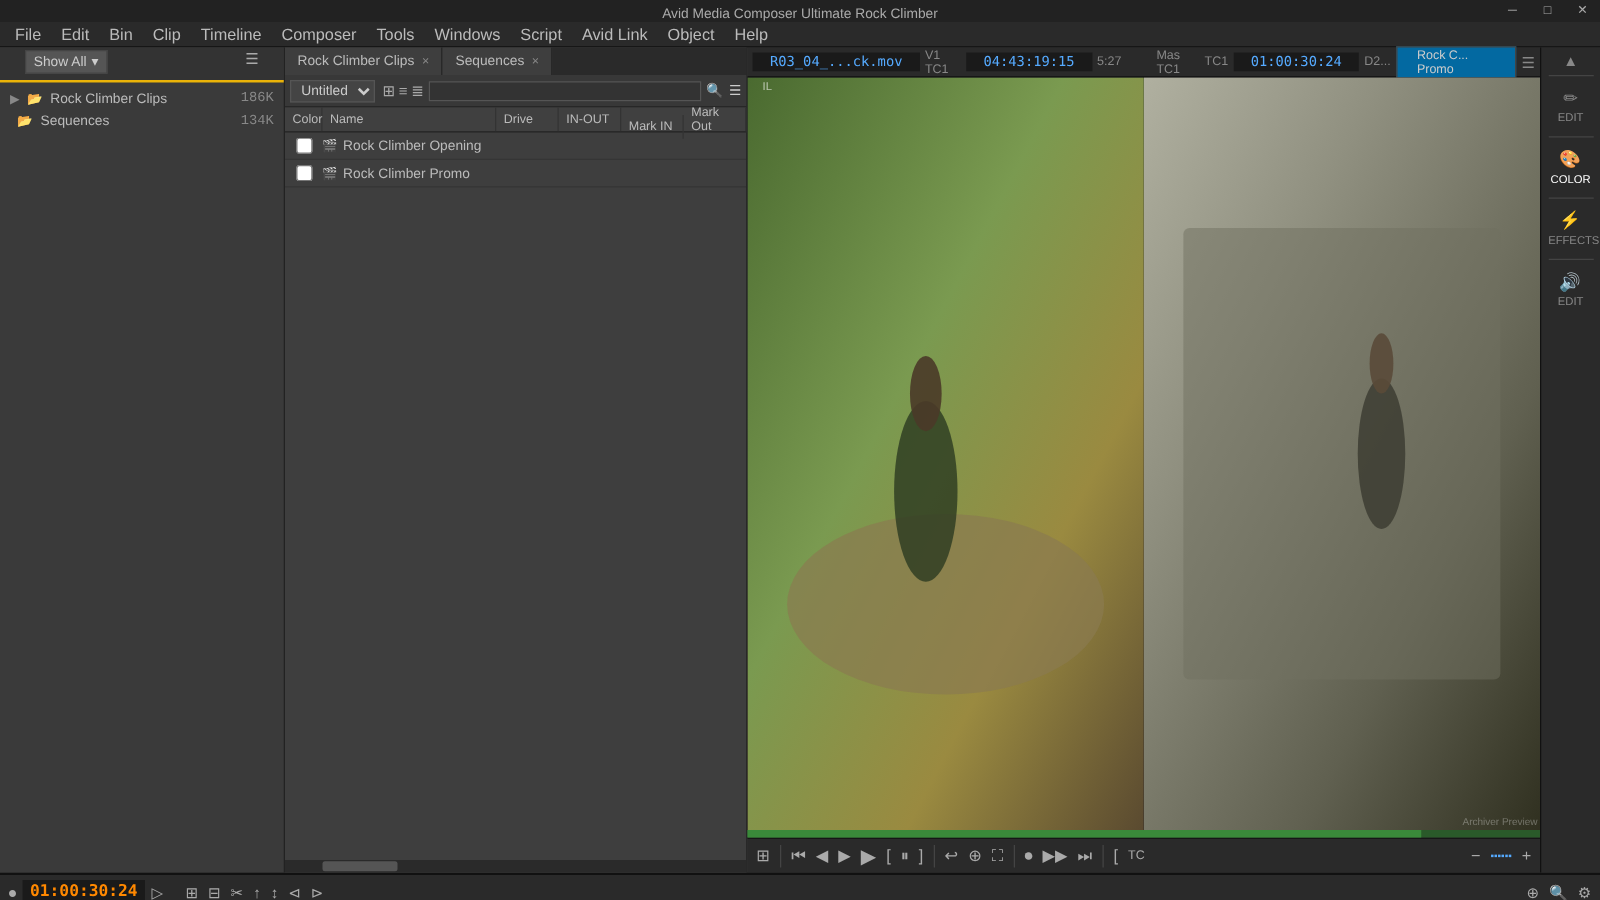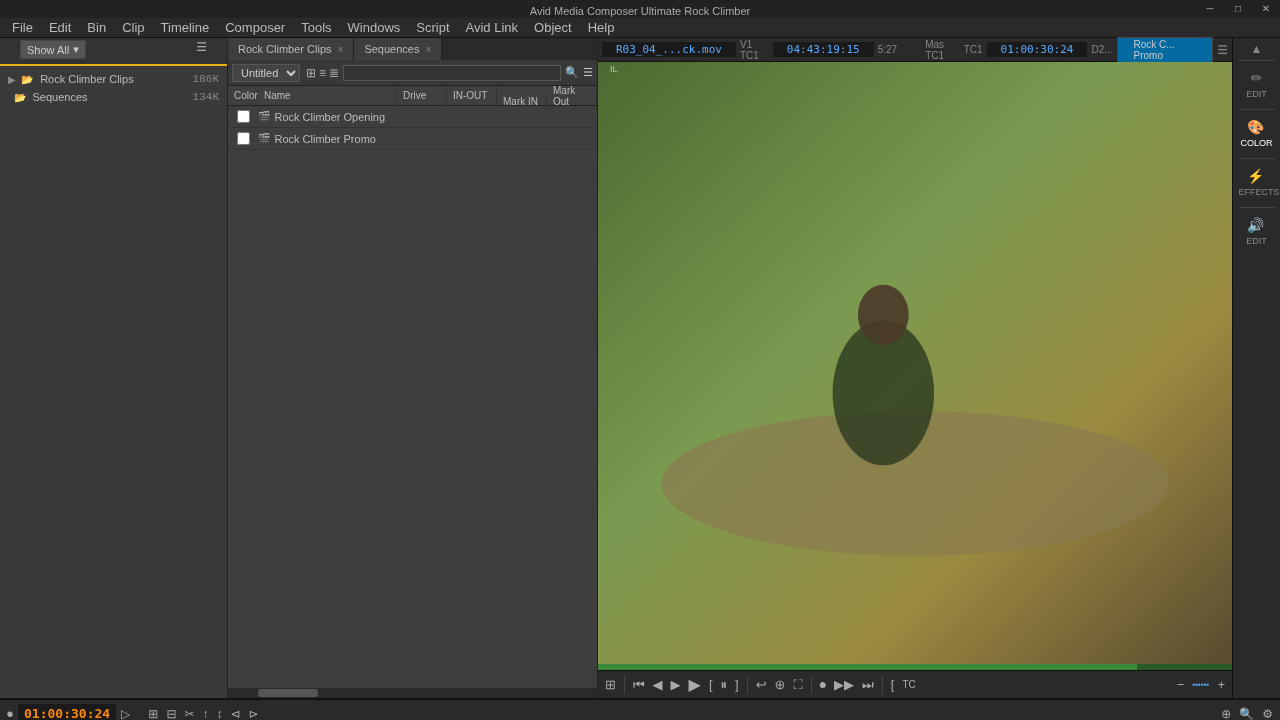--- a/index.html
+++ b/index.html
@@ -280,20 +280,42 @@
               </linearGradient>
             </defs>
             <rect width="100%" height="100%" fill="url(#bg1)"></rect>
 
             <ellipse cx="50%" cy="70%" rx="40%" ry="12%" fill="#8a7a50" opacity="0.7"></ellipse>
 
             <ellipse cx="45%" cy="55%" rx="8%" ry="12%" fill="#2a3a20" opacity="0.8"></ellipse>
             <ellipse cx="45%" cy="42%" rx="4%" ry="5%" fill="#4a3a28" opacity="0.9"></ellipse>
           </svg>
           <span class="monitor-corner-tl">IL</span>
+        </div>
+      </div>
+      <div class="monitor">
+        <div class="monitor-right-bg" style="position:relative;">
+
+          <svg width="100%" height="100%" style="position:absolute;top:0;left:0;" xmlns="http://www.w3.org/2000/svg">
+            <defs>
+              <linearGradient id="bg2" x1="0%" y1="0%" x2="100%" y2="100%">
+                <stop offset="0%" style="stop-color:#b0b0a0"></stop>
+                <stop offset="30%" style="stop-color:#909080"></stop>
+                <stop offset="70%" style="stop-color:#606050"></stop>
+                <stop offset="100%" style="stop-color:#303020"></stop>
+              </linearGradient>
+            </defs>
+            <rect width="100%" height="100%" fill="url(#bg2)"></rect>
+
+            <rect x="10%" y="20%" width="80%" height="60%" fill="#707060" opacity="0.5" rx="5"></rect>
+
+            <ellipse cx="60%" cy="50%" rx="6%" ry="10%" fill="#3a3a30" opacity="0.8"></ellipse>
+            <ellipse cx="60%" cy="38%" rx="3%" ry="4%" fill="#5a4a38" opacity="0.9"></ellipse>
+          </svg>
+          <span class="monitor-corner-br">Archiver Preview</span>
         </div>
       </div>
     </div>
 
     <div id="tl-green-bar">
       <div id="tl-green-bar-fill"></div>
     </div>
 
     <div id="preview-bottom-bar">
       <span class="pb-btn">⊞</span>

